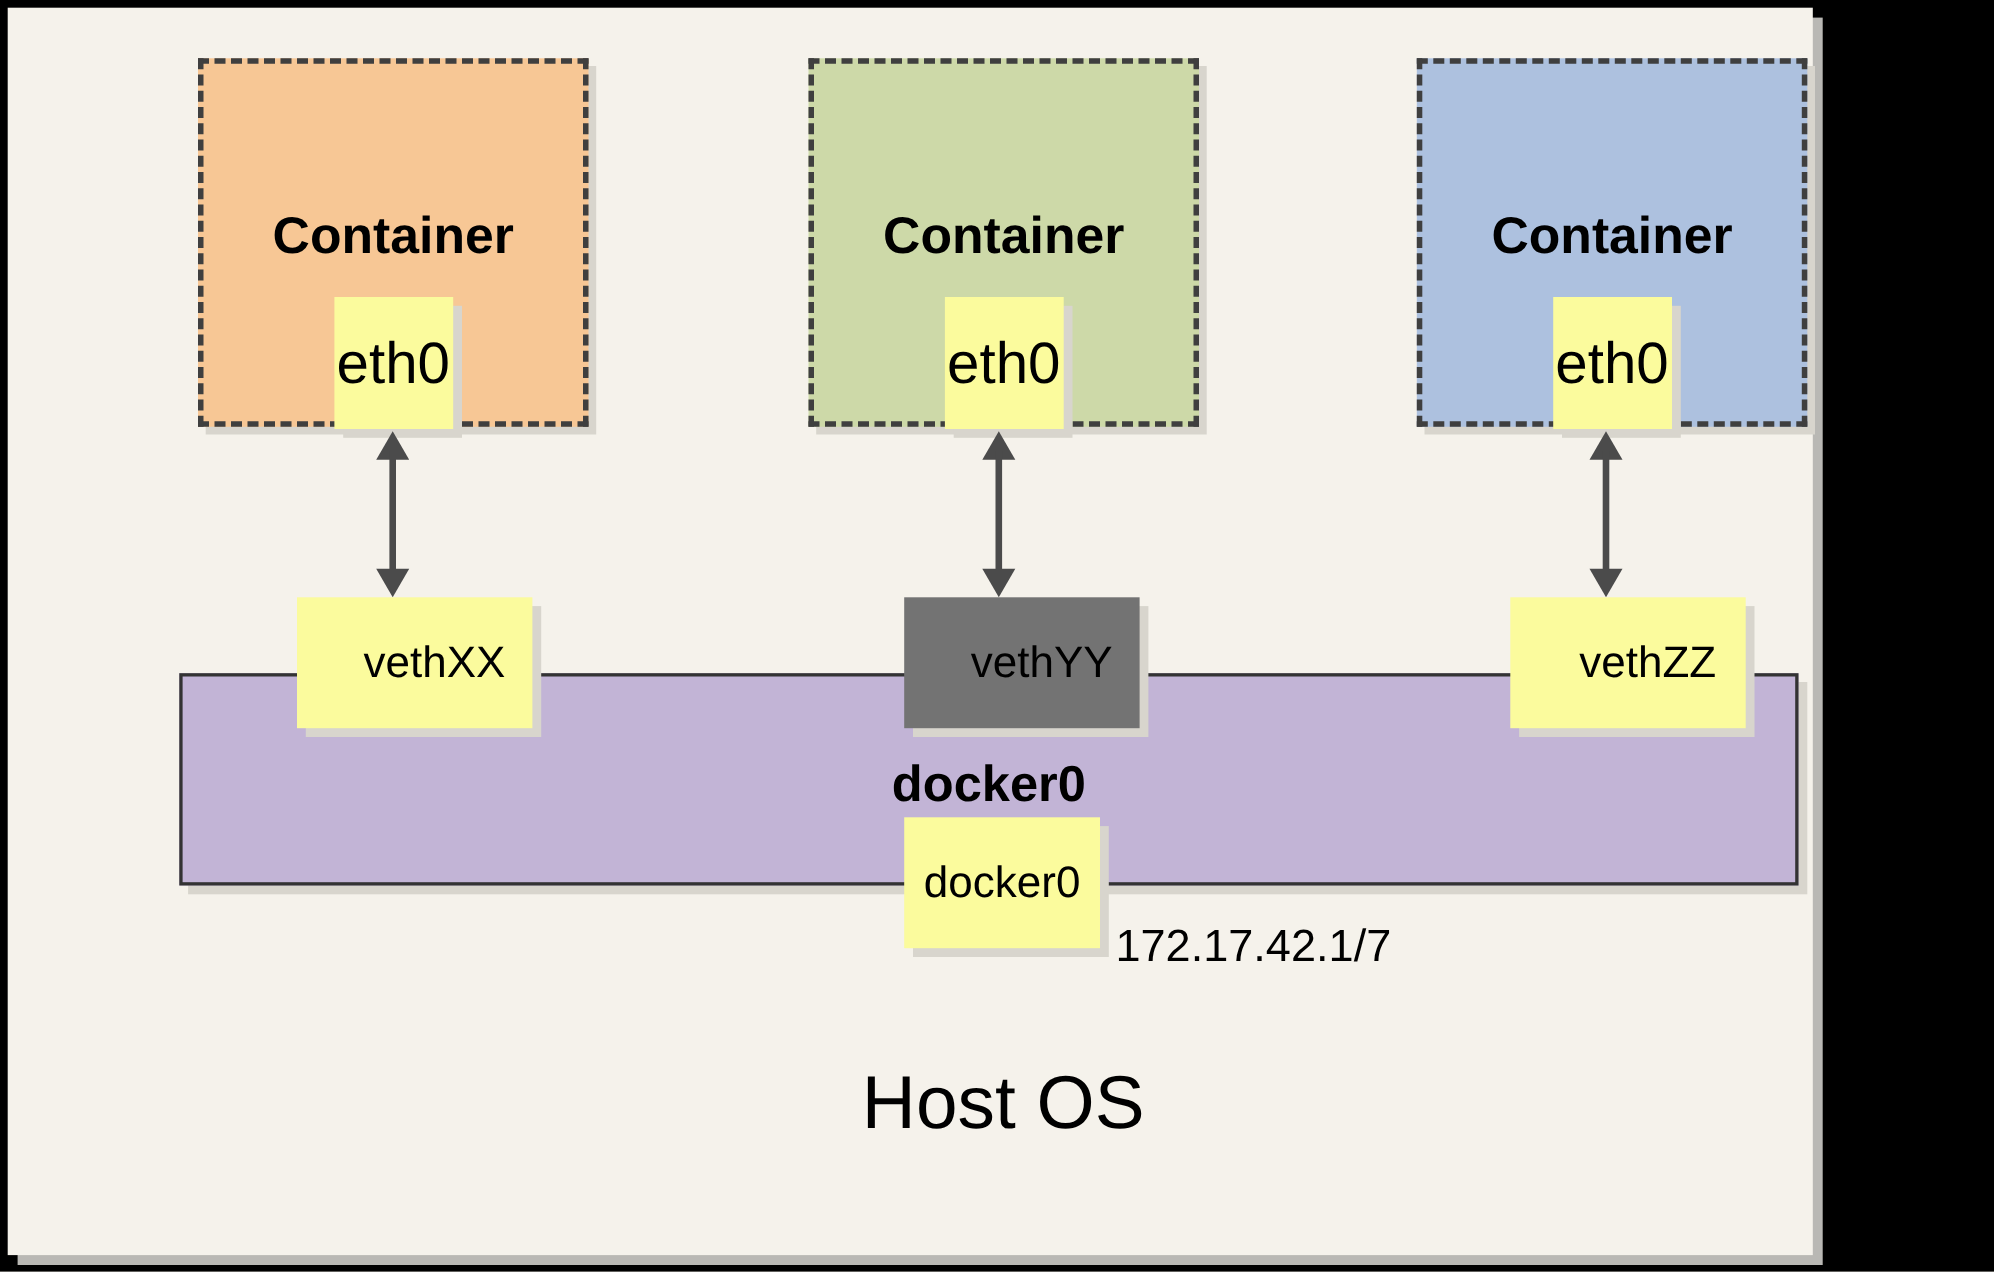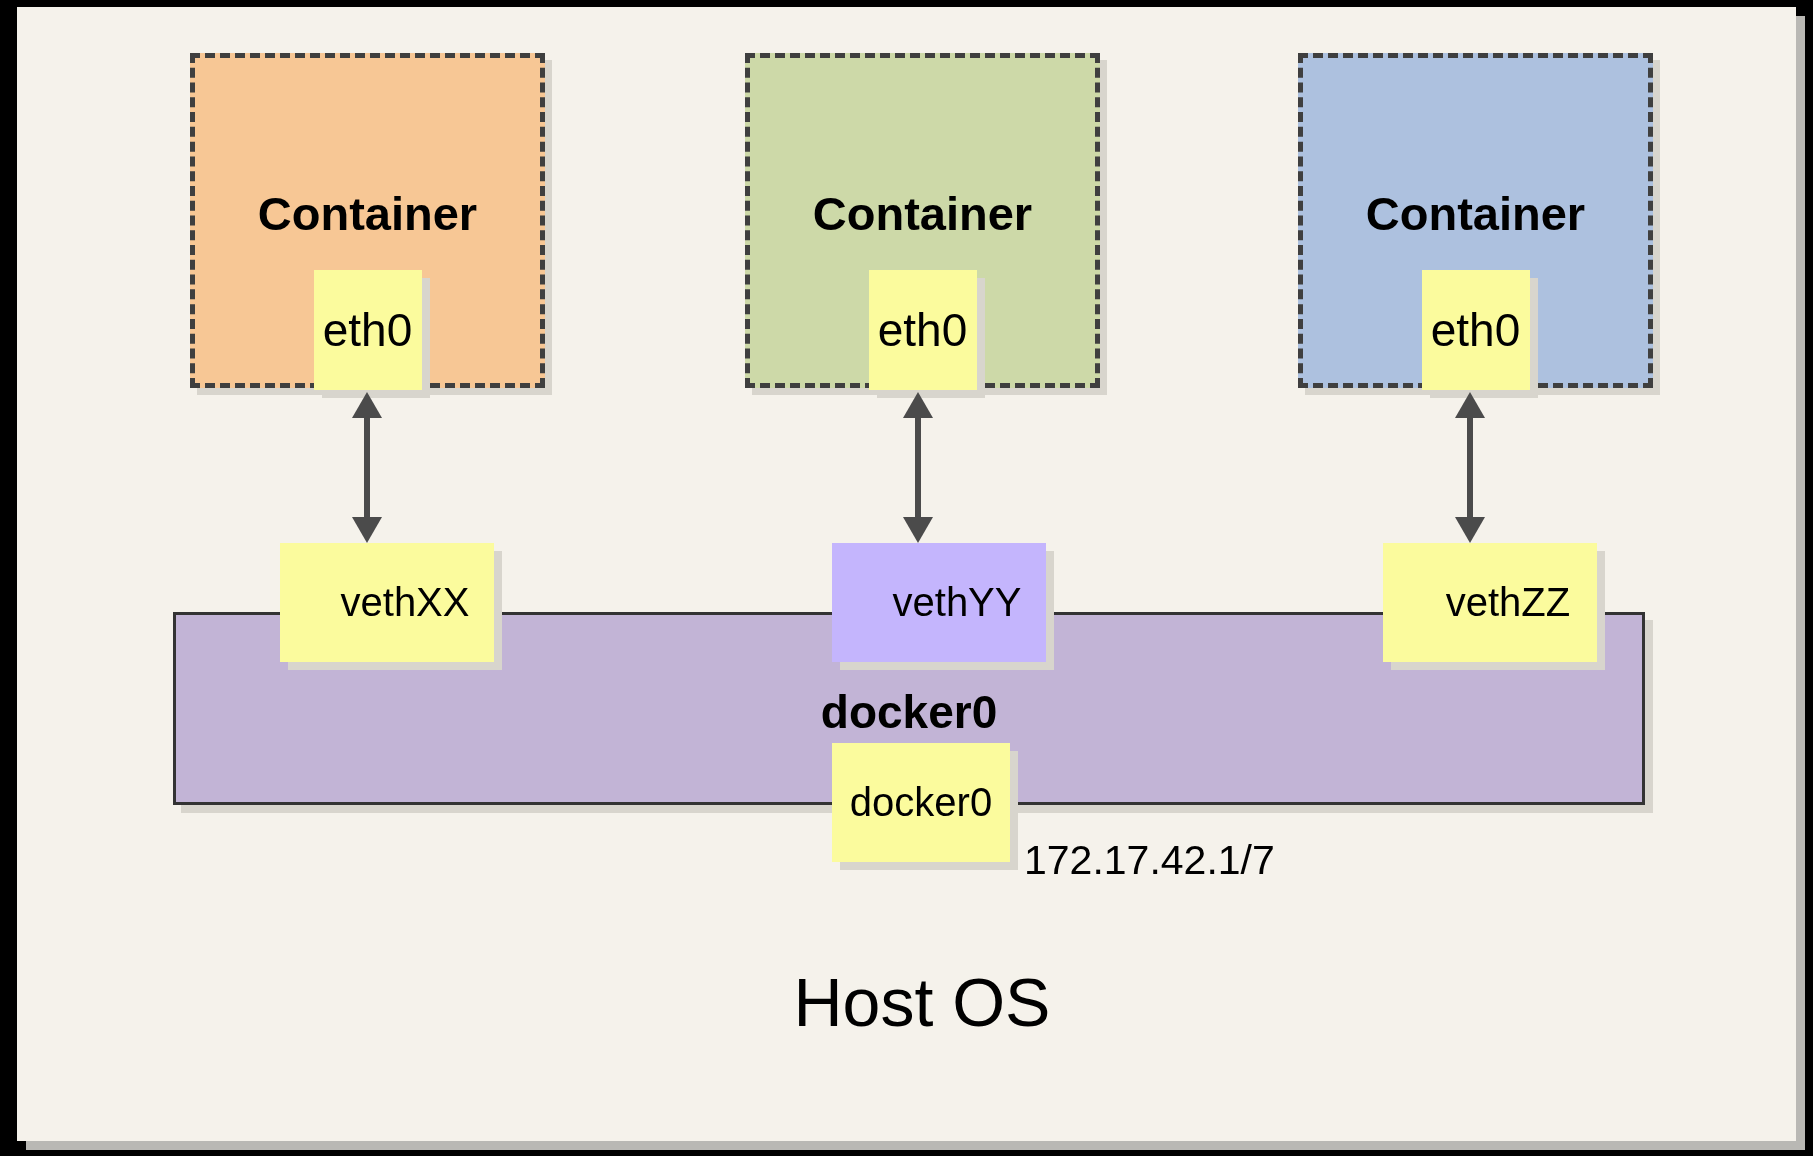--- a/index.html
+++ b/index.html
@@ -3,42 +3,42 @@
 <meta charset="utf-8">
 <style>
   html,body{margin:0;padding:0;}
   body{
     width:1813px;height:1156px;position:relative;overflow:hidden;
     background:#000;
     font-family:"Liberation Sans", sans-serif;
     color:#000;
   }
   .panel{
-    position:absolute;left:17px;top:7px;width:1779px;height:1134px;
+    position:absolute;left:7px;top:7px;width:1641px;height:1134px;
     background:#f5f2eb;
     box-shadow:9px 9px 0 0 #b9b8b4;
   }
   
   .cbox{
     position:absolute;top:46px;width:345px;height:325px;
     border:5px dashed #3f3f3f;
     box-shadow:7px 7px 0 0 #d8d5cd;
   }
   .cbox .title{
     position:absolute;left:0;right:0;top:128px;text-align:center;
     font-size:47px;font-weight:bold;letter-spacing:0px;
   }
   .note{
     background:#fbfb9d;
     box-shadow:8px 8px 0 0 #d8d5cd;
     display:flex;align-items:center;justify-content:center;
   }
   .eth{
     position:absolute;left:50%;transform:translateX(-50%);bottom:-7px;
-    width:108px;height:120px;font-size:46px;
+    width:108px;height:120px;font-size:53px;
   }
   .c1{left:173px;} .c2{left:728px;} .c3{left:1281px;}
   
   .arrow{position:absolute;top:385px;height:151px;width:32px;z-index:2;}
   .arrow .tri-up{
     position:absolute;top:0;left:1px;width:0;height:0;
     border-left:15px solid transparent;border-right:15px solid transparent;
     border-bottom:26px solid #4b4b4b;
   }
   .arrow .tri-down{
@@ -121,21 +121,21 @@
     <div class="tri-down"></div>
   </div>
 
   <div class="bridge" style="background: rgb(194, 180, 214);">
     <div class="btitle">docker0</div>
   </div>
 
   <div class="note veth v1" style="background: rgb(251, 251, 157);">
     <span>vethXX</span>
   </div>
-  <div class="note veth v2" style="background: #c4b5fd;">
+  <div class="note veth v2" style="background: #737373;">
     <span>vethYY</span>
   </div>
   <div class="note veth v3" style="background: rgb(251, 251, 157);">
     <span>vethZZ</span>
   </div>
 
   <div class="note dockerbox" style="background: rgb(251, 251, 157);">
     <span>docker0</span>
   </div>
 

